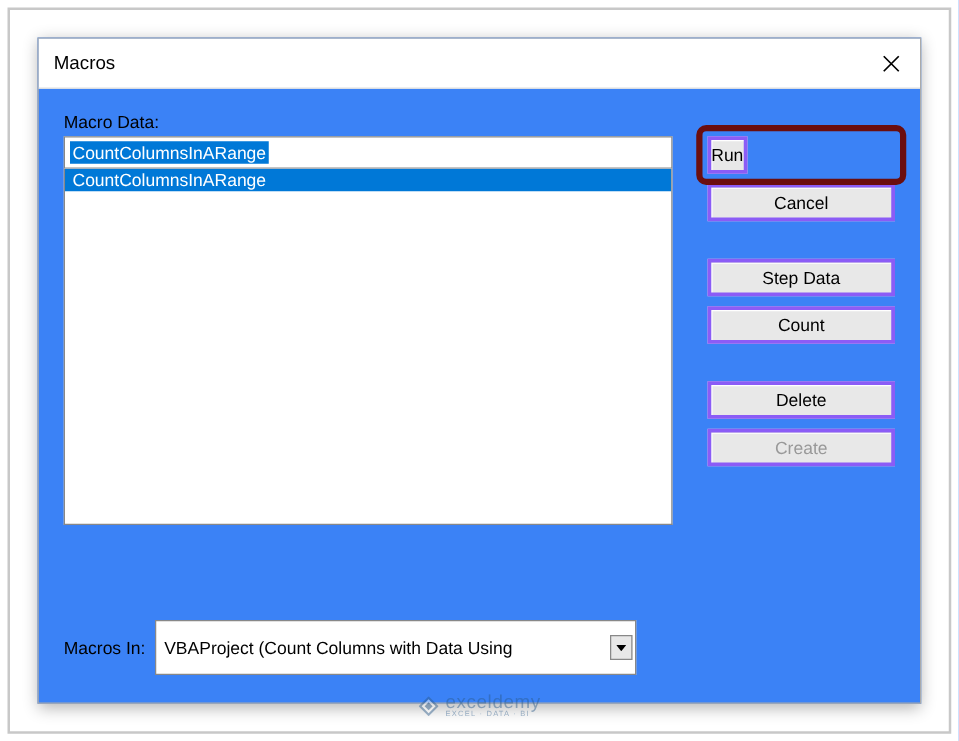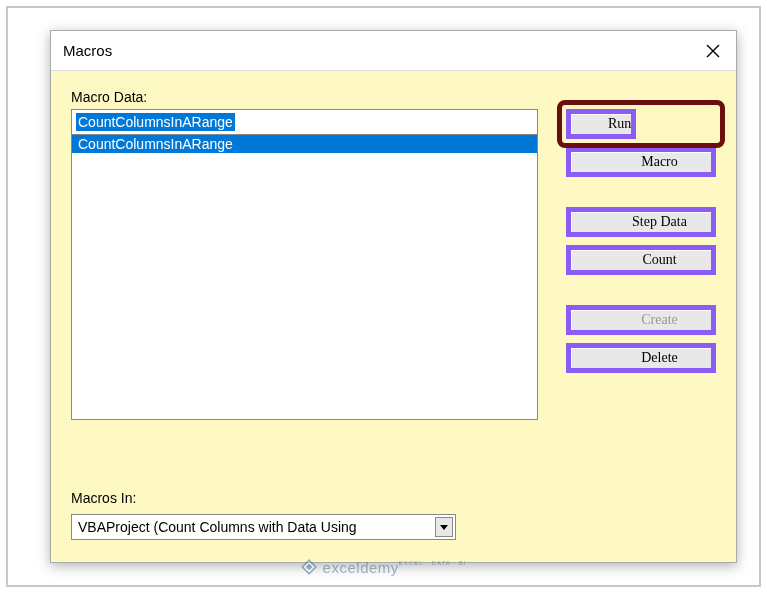--- a/index.html
+++ b/index.html
@@ -22,24 +22,23 @@
       bottom: 6px;
       border: 2px solid #c8c8c8;
       background: #fff;
     }
     .dialog {
       position: absolute;
       top: 22px;
       left: 22px;
       right: 22px;
       bottom: 22px;
-      background: #fef9c3;
+      background: #3b82f6;
       border: 1px solid #aaa;
       box-shadow: 0 3px 12px rgba(0,0,0,0.3);
-      margin-left: 20px;
     }
     .titlebar {
       display: flex;
       align-items: center;
       justify-content: space-between;
       height: 40px;
       padding: 0 0 0 12px;
       background: #fff;
       border-bottom: 1px solid #ddd;
     }
@@ -113,31 +112,30 @@
     }
     .right-col {
       width: 150px;
       display: flex;
       flex-direction: column;
       gap: 8px;
       padding-top: 0px;
     }
     .btn {
       height: 30px;
-      border: 5px solid #8b5cf6;
+      border: 3px solid #8b5cf6;
       background: #e8e8e8;
       font-size: 14px;
       color: #000;
       cursor: pointer;
-      font-family: Liberation Serif, serif;
+      font-family: Liberation Sans, sans-serif;
       display: flex;
       align-items: center;
       justify-content: center;
       box-shadow: inset 1px 1px 0 #fff;
-      padding-left: 37px;
     }
     .btn.disabled {
       color: #999;
       cursor: default;
     }
     .gap-small {
       height: 14px;
     }
     .run-highlight {
       position: relative;
@@ -151,31 +149,30 @@
       bottom: -9px;
       border: 5px solid #6b0e0e;
       border-radius: 8px;
       pointer-events: none;
     }
     .bottom-row {
       position: absolute;
       left: 20px;
       bottom: 22px;
       display: flex;
-      align-items: flex-start;
+      align-items: center;
       gap: 8px;
-      flex-direction: column;
     }
     .bottom-row .label {
       margin: 0;
     }
     .dropdown {
       border: 1px solid #888;
       background: #fff;
-      height: 26px;
+      height: 44px;
       width: 385px;
       display: flex;
       align-items: center;
       justify-content: space-between;
       padding: 0 2px 0 6px;
       font-size: 14px;
       cursor: pointer;
     }
     .dropdown-arrow {
       width: 18px;
@@ -200,20 +197,21 @@
       gap: 6px;
       opacity: 0.45;
       pointer-events: none;
     }
     .watermark-icon {
       width: 16px;
       height: 16px;
     }
     .watermark-text {
       display: flex;
+      flex-direction: column;
       line-height: 1;
     }
     .watermark-main {
       font-size: 15px;
       color: #2a5a8a;
       font-weight: 500;
       letter-spacing: 0.5px;
     }
     .watermark-sub {
       font-size: 6px;
@@ -245,27 +243,27 @@
           </div>
           <div class="macro-list" id="macro-list">
               <div class="macro-item selected">CountColumnsInARange</div>
             </div>
         </div>
 
         <div class="right-col">
           <div class="run-highlight">
             <button class="btn">Run</button>
           </div>
-          <button class="btn">Macro</button>
+          <button class="btn">Cancel</button>
           <div class="gap-small"></div>
           <button class="btn">Step Data</button>
           <button class="btn">Count</button>
           <div class="gap-small"></div>
+          <button class="btn">Delete</button>
           <button class="btn disabled">Create</button>
-          <button class="btn">Delete</button>
         </div>
       </div>
 
       <div class="bottom-row">
         <span class="label">Macros In:</span>
         <div class="dropdown">
           <span>VBAProject (Count Columns with Data Using</span>
           <span class="dropdown-arrow">
             <svg viewBox="0 0 8 5">
                 <path d="M0 0 L4 5 L8 0 Z" fill="#000"></path>

